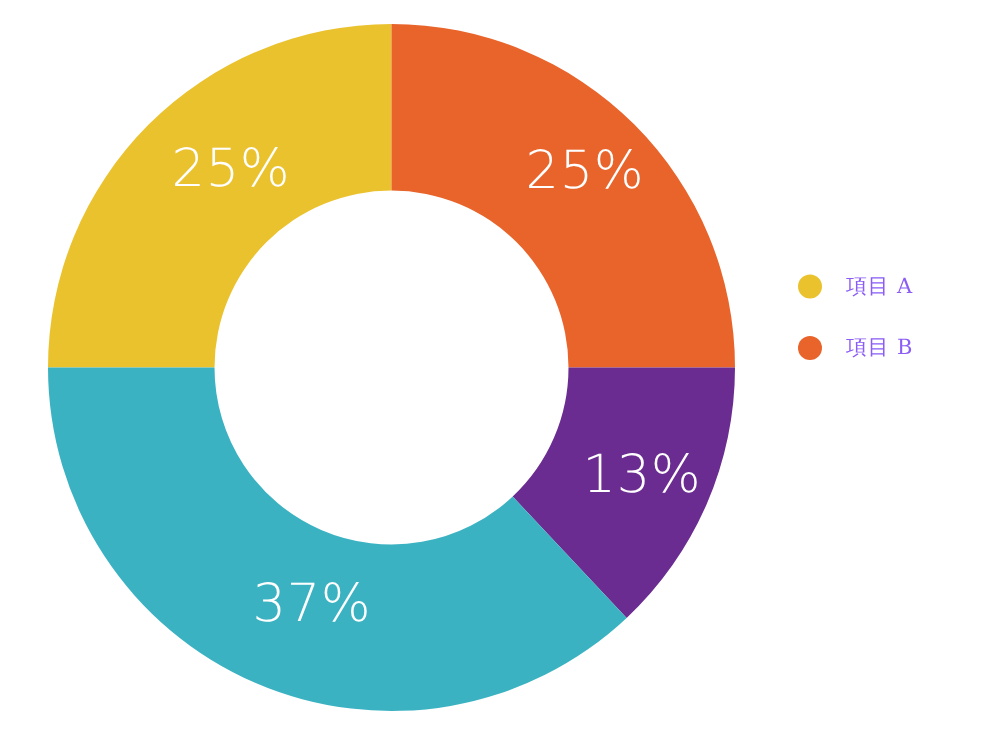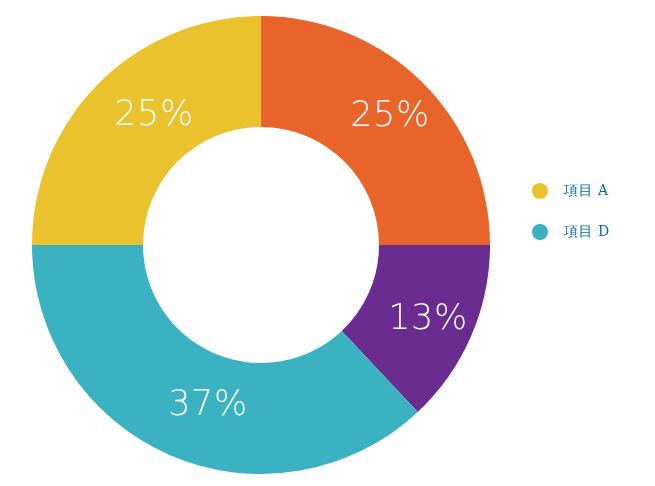--- a/index.html
+++ b/index.html
@@ -58,21 +58,21 @@
   .legend-dot {
     width: 16px;
     height: 16px;
     border-radius: 50%;
     flex: 0 0 16px;
   }
   .legend-text {
     margin-left: 16px;
     font-family: "DejaVu Serif", "Liberation Serif", serif;
     font-size: 14px;
-    color: #0369a1;
+    color: #8b5cf6;
     white-space: nowrap;
     letter-spacing: 0.5px;
   }
 </style>
 </head>
 <body>
 
 <div id="chart-root">
 
   <div id="donut-wrap">
@@ -91,18 +91,18 @@
         </g>
     </svg>
   </div>
 
   <div id="legend">
       <div class="legend-row">
         <span class="legend-dot" style="background: rgb(234, 194, 46);"></span>
         <span class="legend-text">項目 A</span>
       </div>
       <div class="legend-row">
-        <span class="legend-dot" style="background: rgb(59, 178, 194);"></span>
-        <span class="legend-text">項目 D</span>
+        <span class="legend-dot" style="background: rgb(232, 100, 43);"></span>
+        <span class="legend-text">項目 B</span>
       </div>
     </div>
 
 </div>
 
 </body></html>

